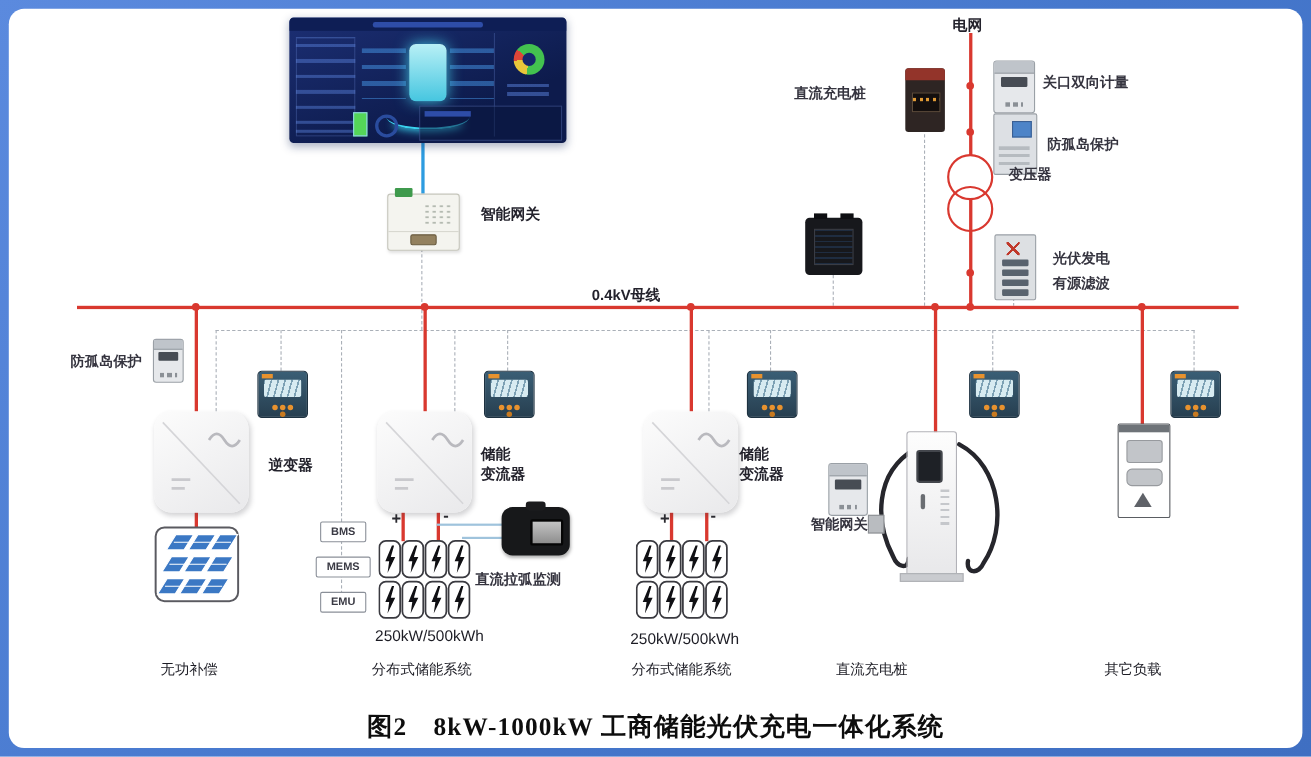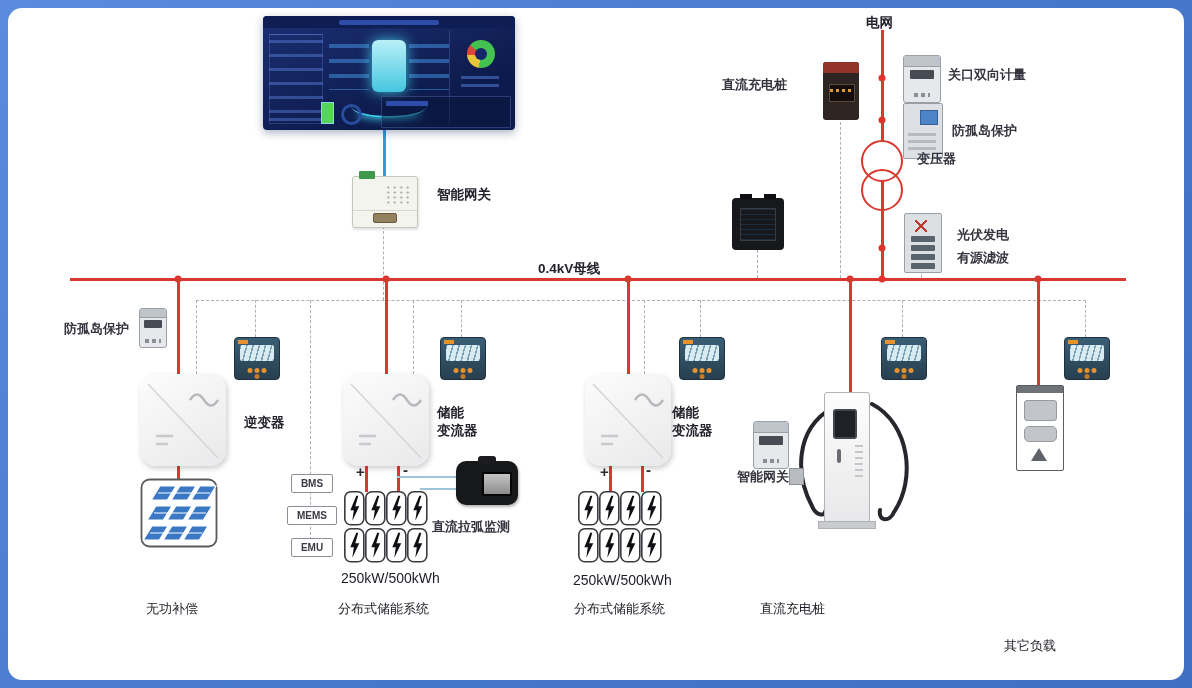--- a/index.html
+++ b/index.html
@@ -389,15 +389,16 @@
       <div class="alcd"></div>
       <div class="apad"></div>
   </div>
   <div class="vr" style="left:1037px;top:280px;height:107px;"></div>
   <div class="loadcab" style="left:1016px;top:385px;width:46px;height:84px;">
     <div class="ltop"></div>
       <div class="lp1"></div>
     <div class="lp2"></div>
       <div class="ltri"></div>
   </div>
-  <div class="lbl cap" style="left:1004px;top:600px;margin-top:37px;">其它负载</div>
-
+  <div class="lbl cap" style="left:1004px;top:600px;">其它负载</div>
+
+  <div class="caption">图2　8kW-1000kW 工商储能光伏充电一体化系统</div>
 </div>
 
 </body></html>

